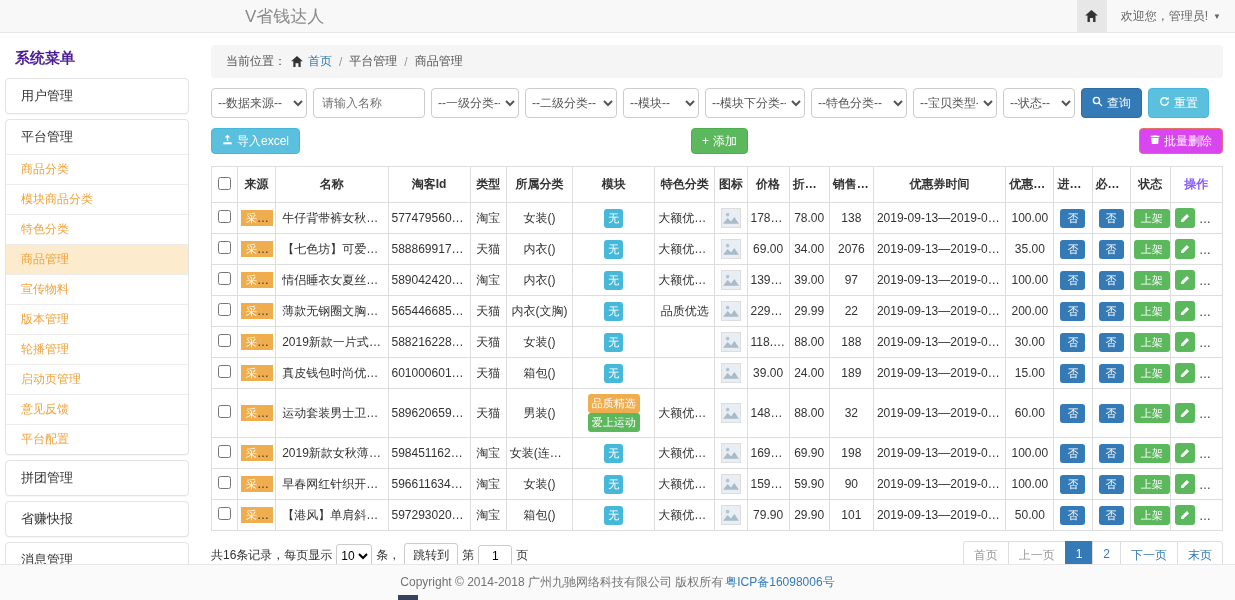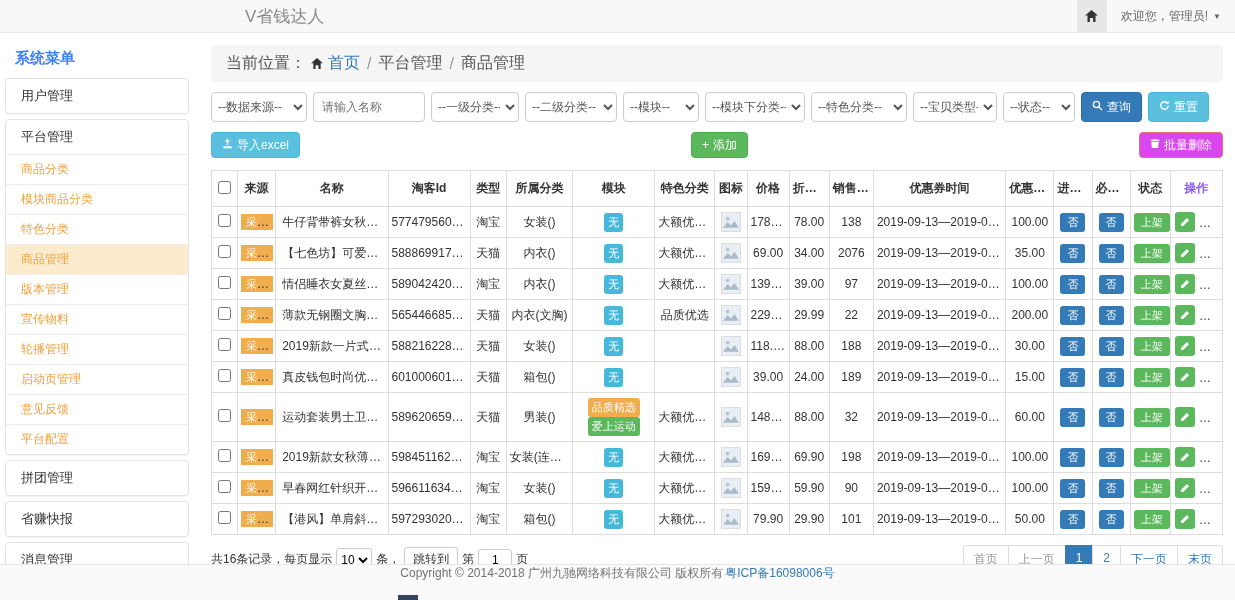--- a/index.html
+++ b/index.html
@@ -8,28 +8,28 @@
 
 .topbar{height:33px;background:#f8f8f8;border-bottom:1px solid #e7e7e7;display:flex;align-items:center}
 .brand{margin-left:245px;font-size:17px;color:#8a8a8a}
 .topbar-right{margin-left:auto;display:flex;align-items:center;height:100%}
 .home-btn{width:30px;height:100%;background:#e7e7e7;display:flex;align-items:center;justify-content:center;color:#444;cursor:pointer}
 .welcome{font-size:12px;color:#666;padding:0 14px;display:flex;align-items:center;gap:5px;cursor:pointer}
 .caret{font-size:8px;color:#666}
 
 .layout{display:flex;height:531px;overflow:hidden}
 .sidebar{width:184px;margin:8px 0 0 5px;flex:none}
-.sidebar-title{color:#3b82f6;font-weight:bold;font-size:15px;padding:8px 10px 10px}
+.sidebar-title{color:#4c1d95;font-weight:bold;font-size:15px;padding:8px 10px 10px}
 .s-panel{background:#fff;border:1px solid #e3e3e3;border-radius:4px;margin-bottom:5px;overflow:hidden;box-shadow:0 1px 1px rgba(0,0,0,.04)}
 .s-head{padding:8px 15px;font-size:13px;color:#333;cursor:pointer}
 .s-sub{border-top:1px solid #ededed;padding:6px 15px;font-size:12px;color:#f0a23c;cursor:pointer}
 .s-sub.active{background:#fcebcd}
 .main{flex:1;min-width:0;padding:12px 12px 0 22px}
 
-.breadcrumb{background:#f5f5f5;border-radius:4px;padding:8px 15px;font-size:16px;color:#555;display:flex;align-items:center;gap:5px}
+.breadcrumb{background:#f5f5f5;border-radius:4px;padding:8px 15px;font-size:12px;color:#555;display:flex;align-items:center;gap:5px}
 .home-ico{display:inline-flex;color:#333}
 .crumb-link{color:#337ab7;cursor:pointer}
 .crumb-sep{color:#999;margin:0 2px}
 
 .filters{display:flex;gap:6px;margin-top:10px;align-items:center}
 select.f-select{height:30px;border:1px solid #ccc;border-radius:4px;font-size:12px;color:#555;background:#fff;padding:0 2px}
 input.f-input{height:30px;border:1px solid #ccc;border-radius:4px;font-size:12px;padding:0 8px;width:112px;color:#555}
 .btn{display:inline-flex;align-items:center;gap:4px;border-radius:4px;font-size:12px;color:#fff;padding:0 10px;height:30px;cursor:pointer;border:1px solid transparent;white-space:nowrap}
 .btn-primary{background:#337ab7;border-color:#2e6da4}
 .btn-info{background:#5bc0de;border-color:#46b8da}
@@ -63,21 +63,21 @@
 .pp-select{height:24px;border:1px solid #ccc;border-radius:3px;font-size:12px;background:#fff}
 .jump-btn{border:1px solid #ccc;background:#fff;border-radius:3px;padding:3px 8px;font-size:12px;color:#333;cursor:pointer}
 .jump-input{width:34px;height:22px;border:1px solid #ccc;border-radius:3px;text-align:center;font-size:12px}
 .pager{display:flex}
 .pg{border:1px solid #ddd;margin-left:-1px;padding:5px 10px;color:#337ab7;background:#fff;cursor:pointer}
 .pg:first-child{border-radius:3px 0 0 3px;margin-left:0}
 .pg:last-child{border-radius:0 3px 3px 0}
 .pg.disabled{color:#999}
 .pg.active{background:#337ab7;border-color:#337ab7;color:#fff}
 
-.footer{position:absolute;left:0;right:0;bottom:0;height:36px;background:#fafafa;border-top:1px solid #e7e7e7;display:flex;align-items:flex-start;justify-content:center;font-size:12px;color:#737373;gap:2px}
+.footer{position:absolute;left:0;right:0;bottom:0;height:36px;background:#fafafa;border-top:1px solid #e7e7e7;display:flex;align-items:center;justify-content:center;font-size:12px;color:#737373;gap:2px}
 .footer .icp{color:#337ab7;cursor:pointer}
 .hscroll-thumb{position:absolute;bottom:0;left:398px;width:20px;height:5px;background:#36435c}
 </style>
 </head>
 <body>
 
 <div class="topbar">
   <div class="brand">V省钱达人</div>
   <div class="topbar-right">
     <div class="home-btn">
@@ -102,22 +102,22 @@
     <div class="s-panel">
       <div class="s-head">用户管理</div>
     </div>
 
     <div class="s-panel">
       <div class="s-head">平台管理</div>
       <div class="s-sub">商品分类</div>
       <div class="s-sub">模块商品分类</div>
       <div class="s-sub">特色分类</div>
       <div class="s-sub active">商品管理</div>
+      <div class="s-sub">宣传物料</div>
       <div class="s-sub">版本管理</div>
-      <div class="s-sub">宣传物料</div>
       <div class="s-sub">轮播管理</div>
       <div class="s-sub">启动页管理</div>
       <div class="s-sub">意见反馈</div>
       <div class="s-sub">平台配置</div>
     </div>
 
     <div class="s-panel">
       <div class="s-head">拼团管理</div>
     </div>
     <div class="s-panel">

